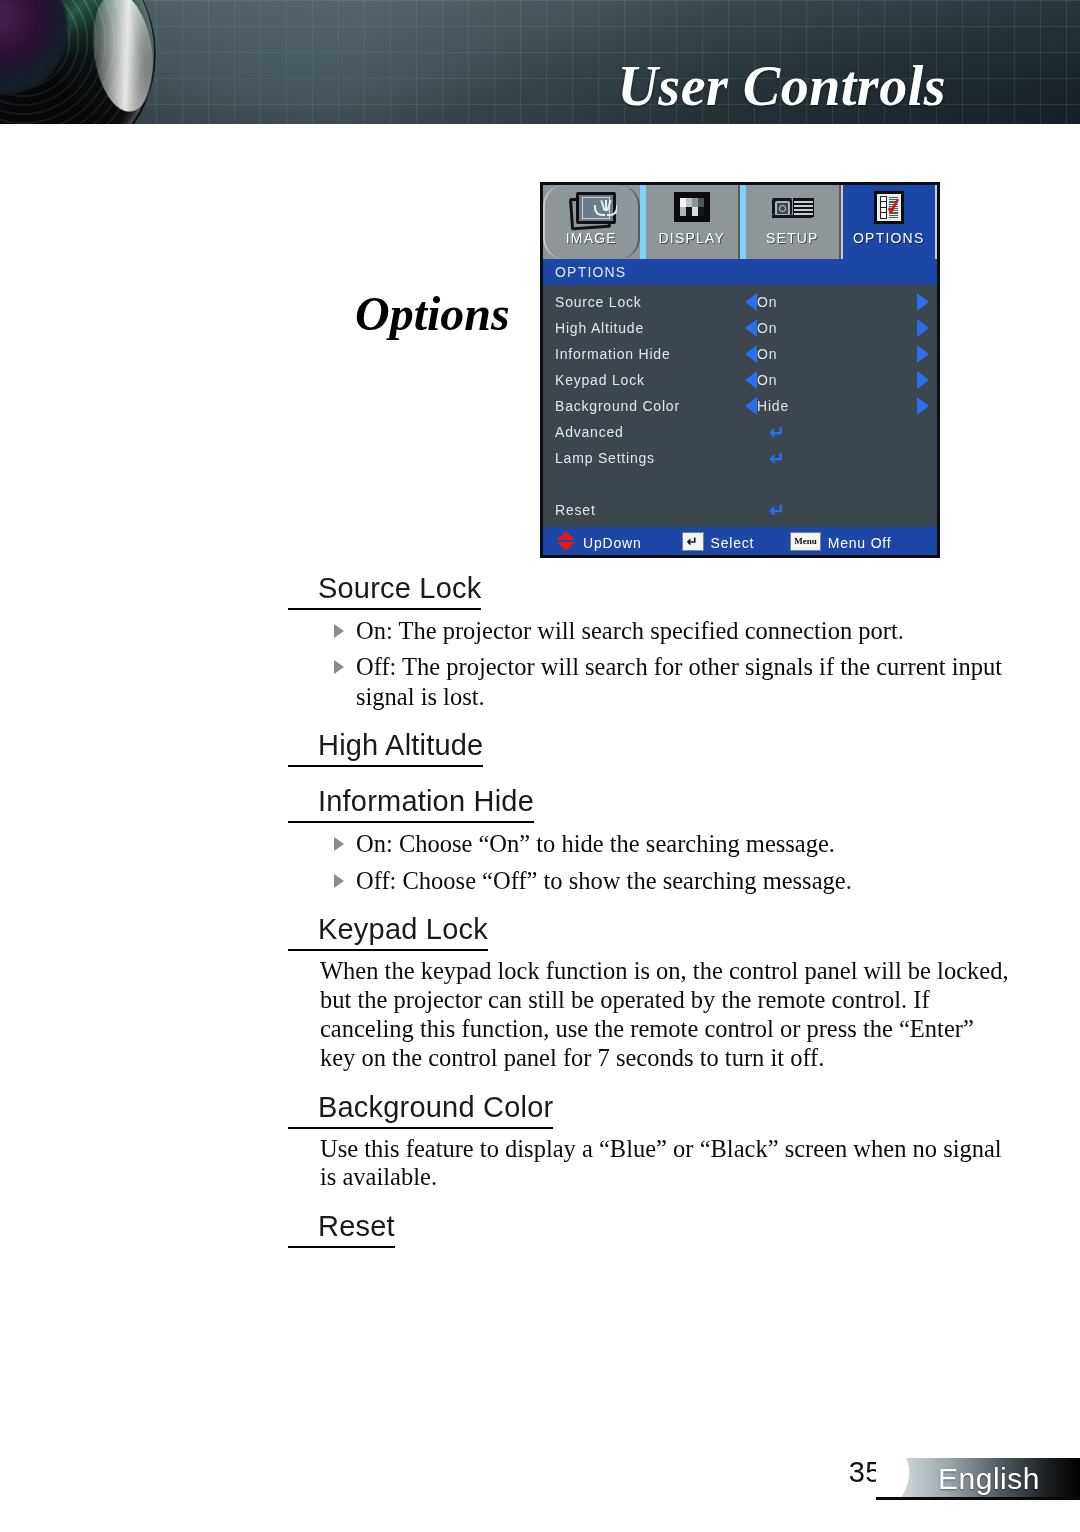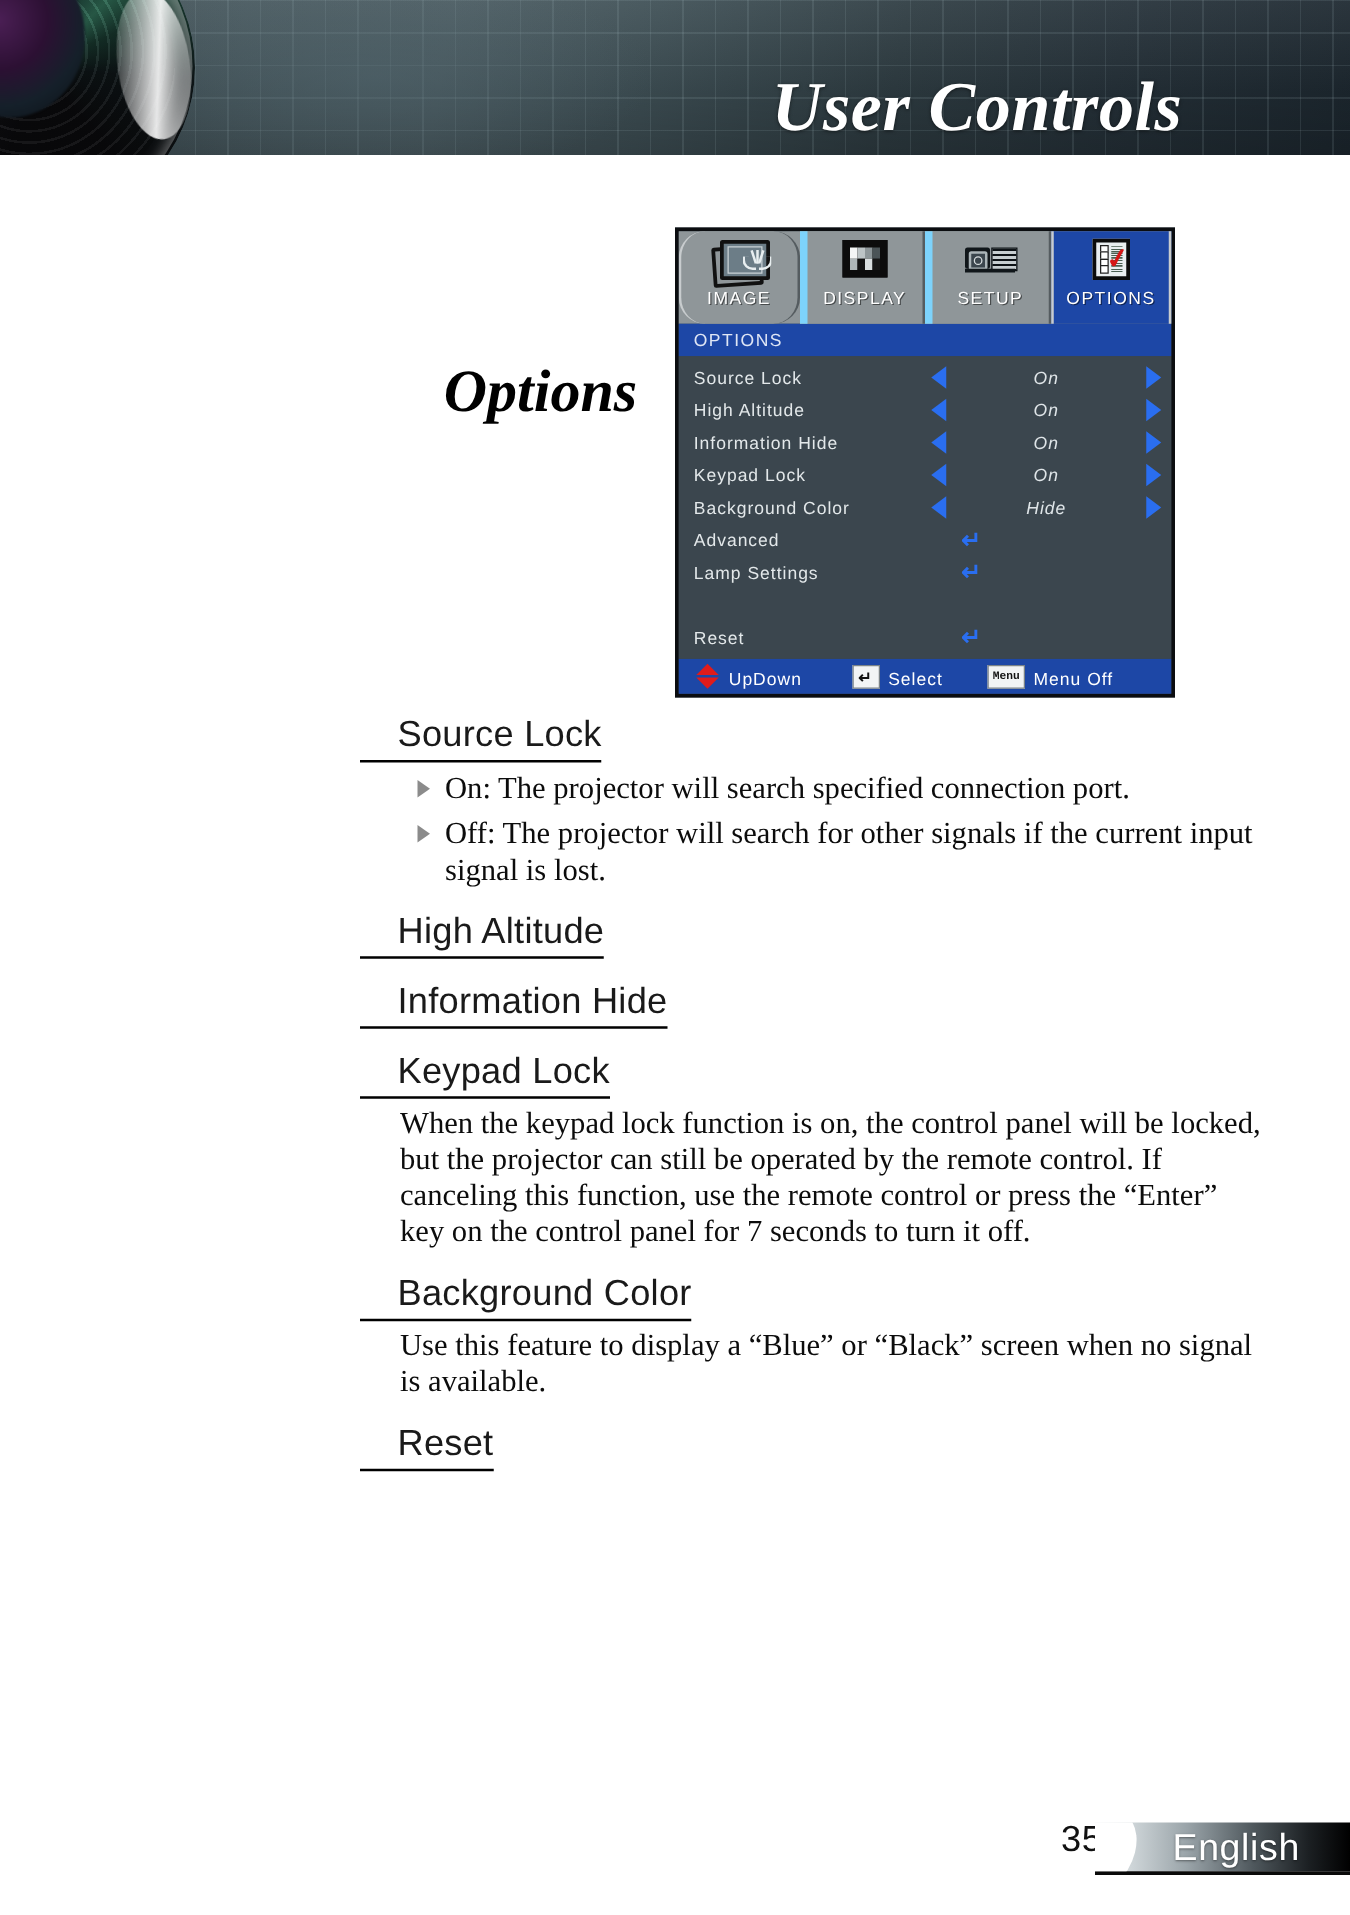--- a/index.html
+++ b/index.html
@@ -239,25 +239,24 @@
   .osd-label { width: 190px; white-space: nowrap; }
   .osd-arrow-l, .osd-arrow-r {
     width: 0; height: 0;
     border-top: 9px solid transparent;
     border-bottom: 9px solid transparent;
   }
   .osd-arrow-l { border-right: 12px solid #2a6ef0; }
   .osd-arrow-r { border-left: 12px solid #2a6ef0; }
   .osd-value {
     flex: 1;
-    text-align: center;
+    text-align: left;
     color: #dfe5e8;
     font-size: 14px;
     letter-spacing: 0.8px;
-    font-style: italic;
   }
   .osd-enter {
     color: #2a6ef0;
     font-size: 19px;
     font-weight: bold;
     margin-left: 24px;
     line-height: 1;
   }
   .osd-statusbar {
     height: 28px;
@@ -282,21 +281,21 @@
   .sb-key {
     background: #f2f4f5; color: #111;
     border: 1px solid #7b8387;
     min-width: 22px; height: 19px;
     display: flex; align-items: center; justify-content: center;
     font-size: 13px; font-weight: bold;
     margin: 0 7px 0 0;
     padding: 0 3px;
     box-sizing: border-box;
   }
-  .sb-key.menu { font-size: 9px; letter-spacing: 0; font-family: Liberation Mono, monospace; }
+  .sb-key.menu { font-size: 9px; letter-spacing: 0; font-family: Liberation Serif, serif; }
   .sb-gap1 { width: 40px; }
   .sb-gap2 { width: 36px; }
 
   
   .options-heading {
     position: absolute;
     left: 355px;
     top: 286px;
     font-family: "Liberation Serif", serif;
     font-style: italic;
@@ -582,20 +581,30 @@
       </div>
     </div>
   </div>
 
   <div class="sec">
     <div class="sec-heading">High Altitude</div>
   </div>
 
   <div class="sec">
     <div class="sec-heading">Information Hide</div>
+    <div class="bullets">
+      <div class="bullet">
+        <div class="bullet-mark"></div>
+        <div class="bullet-text">On: Choose “On” to hide the searching message.</div>
+      </div>
+      <div class="bullet">
+        <div class="bullet-mark"></div>
+        <div class="bullet-text">Off: Choose “Off” to show the searching message.</div>
+      </div>
+    </div>
   </div>
 
   <div class="sec">
     <div class="sec-heading">Keypad Lock</div>
     <div class="sec-body">When the keypad lock function is on, the control panel will be locked, but the projector can still be operated by the remote control. If canceling this function, use the remote control or press the “Enter” key on the control panel for 7 seconds to turn it off.</div>
   </div>
 
   <div class="sec">
     <div class="sec-heading">Background Color</div>
     <div class="sec-body">Use this feature to display a “Blue” or “Black” screen when no signal is available.</div>

